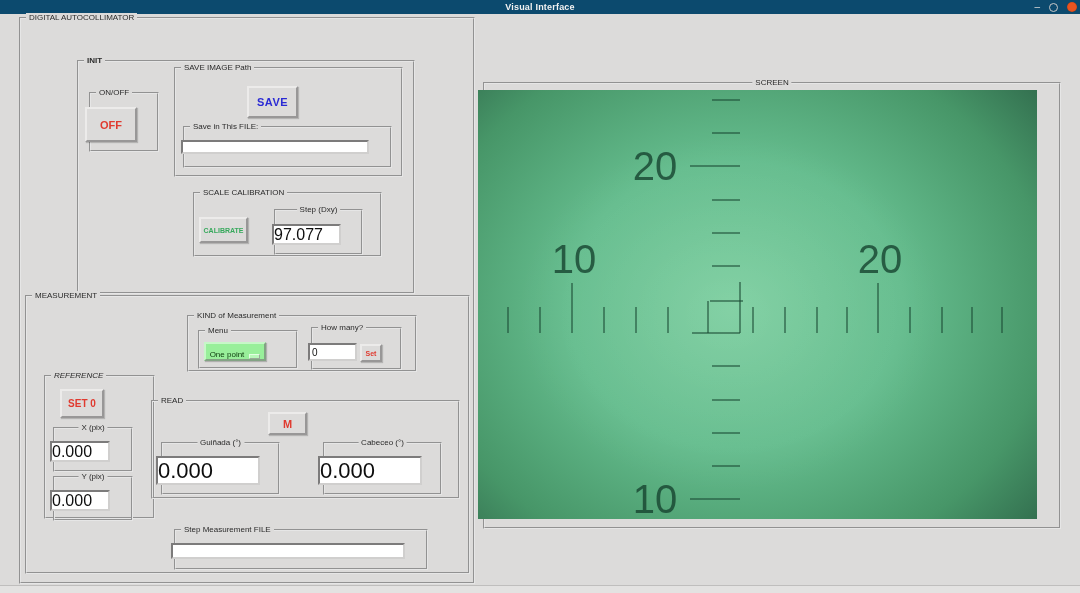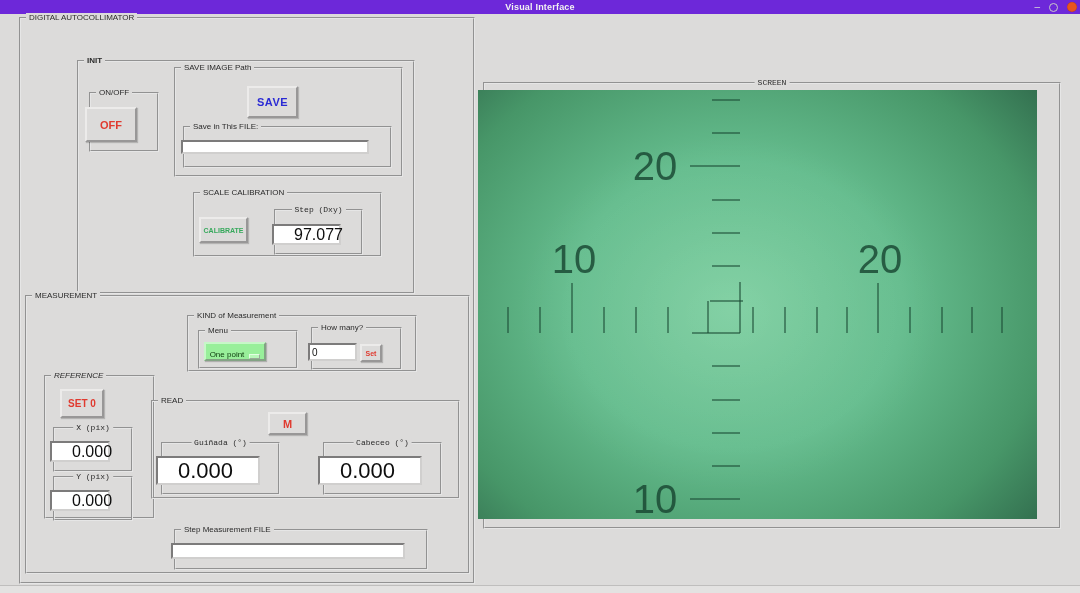--- a/index.html
+++ b/index.html
@@ -5,48 +5,48 @@
   html,body{margin:0;padding:0;}
   #app{
     position:relative;width:1080px;height:593px;overflow:hidden;
     background:#dcdbda;
     font-family:"Liberation Sans","DejaVu Sans",sans-serif;
     color:#1b1b1b;
   }
   
   #titlebar{
     position:absolute;left:0;top:0;width:1080px;height:14px;
-    background:#6d28d9;display:flex;align-items:center;justify-content:center;
+    background:#0c4a6e;display:flex;align-items:center;justify-content:center;
   }
   #titlebar .title{font-size:9px;font-weight:bold;color:#f2f2f2;letter-spacing:.2px;}
   .win-controls{position:absolute;right:3px;top:0;height:14px;display:flex;align-items:center;gap:9px;}
   .win-min{color:#d8d8d8;font-size:10px;line-height:10px;}
   .win-max{width:7px;height:7px;border:1px solid #c9c9c9;border-radius:50%;}
   .win-close{width:10px;height:10px;border-radius:50%;background:var(--close-btn,#e9541f);box-shadow:inset 0 0 1px rgba(0,0,0,.4);}
   
   .lf{position:absolute;border:2px groove #e6e6e6;background:transparent;margin-left:11px;}
   .lf>.lf-label{
     position:absolute;top:-6px;left:5px;background:#dcdbda;padding:0 3px;
     font-size:8px;color:#2a2a2a;white-space:nowrap;line-height:10px;
   }
-  .lf>.lf-label.center{left:50%;transform:translateX(-50%);font-family:Liberation Mono, monospace;}
+  .lf>.lf-label.center{left:50%;transform:translateX(-50%);}
   
   .btn{
     position:absolute;display:flex;align-items:center;justify-content:center;
     background:#dcdbda;border:2px outset #ecebea;cursor:default;
     font-family:inherit;font-weight:bold;box-sizing:border-box;
     box-shadow:1px 1px 1px rgba(0,0,0,.18);
   }
   
   .entry,.valbox{
     position:absolute;background:#ffffff;border:2px inset #d0cfce;box-sizing:border-box;
     font-family:inherit;
   }
   .entry{padding:0 2px;font-size:10px;color:#111;}
-  .valbox{display:flex;align-items:center;padding-left:20px;color:#0d0d0d;}
+  .valbox{display:flex;align-items:center;padding-left:0;color:#0d0d0d;}
   
   .menubtn{
     position:absolute;display:flex;align-items:flex-end;justify-content:center;gap:5px;
     background:var(--menu-bg,#98ef9a);border:2px outset #c7f7c8;box-sizing:border-box;
     font-size:8px;color:var(--menu-text,#0c3a0c);box-shadow:1px 1px 1px rgba(0,0,0,.2);
   }
   .menu-indicator{width:9px;height:3px;background:#b9f7ba;border:1px outset #e2ffe2;}
   
   #screen-display{
     position:absolute;left:478px;top:90px;width:559px;height:429px;

